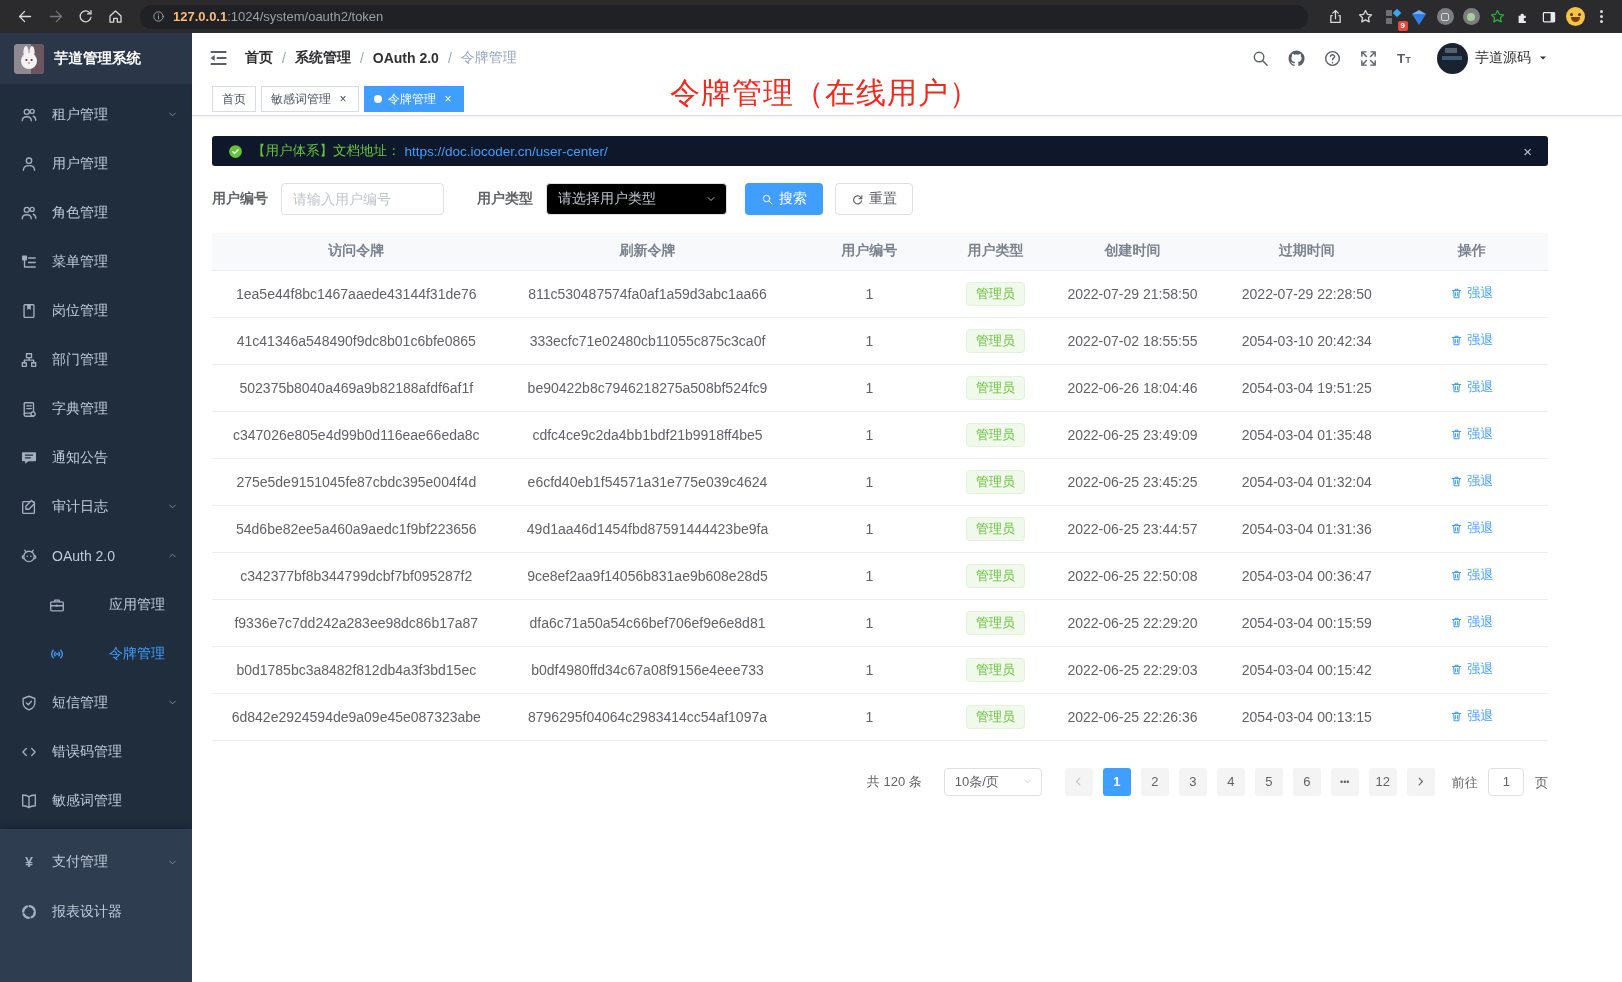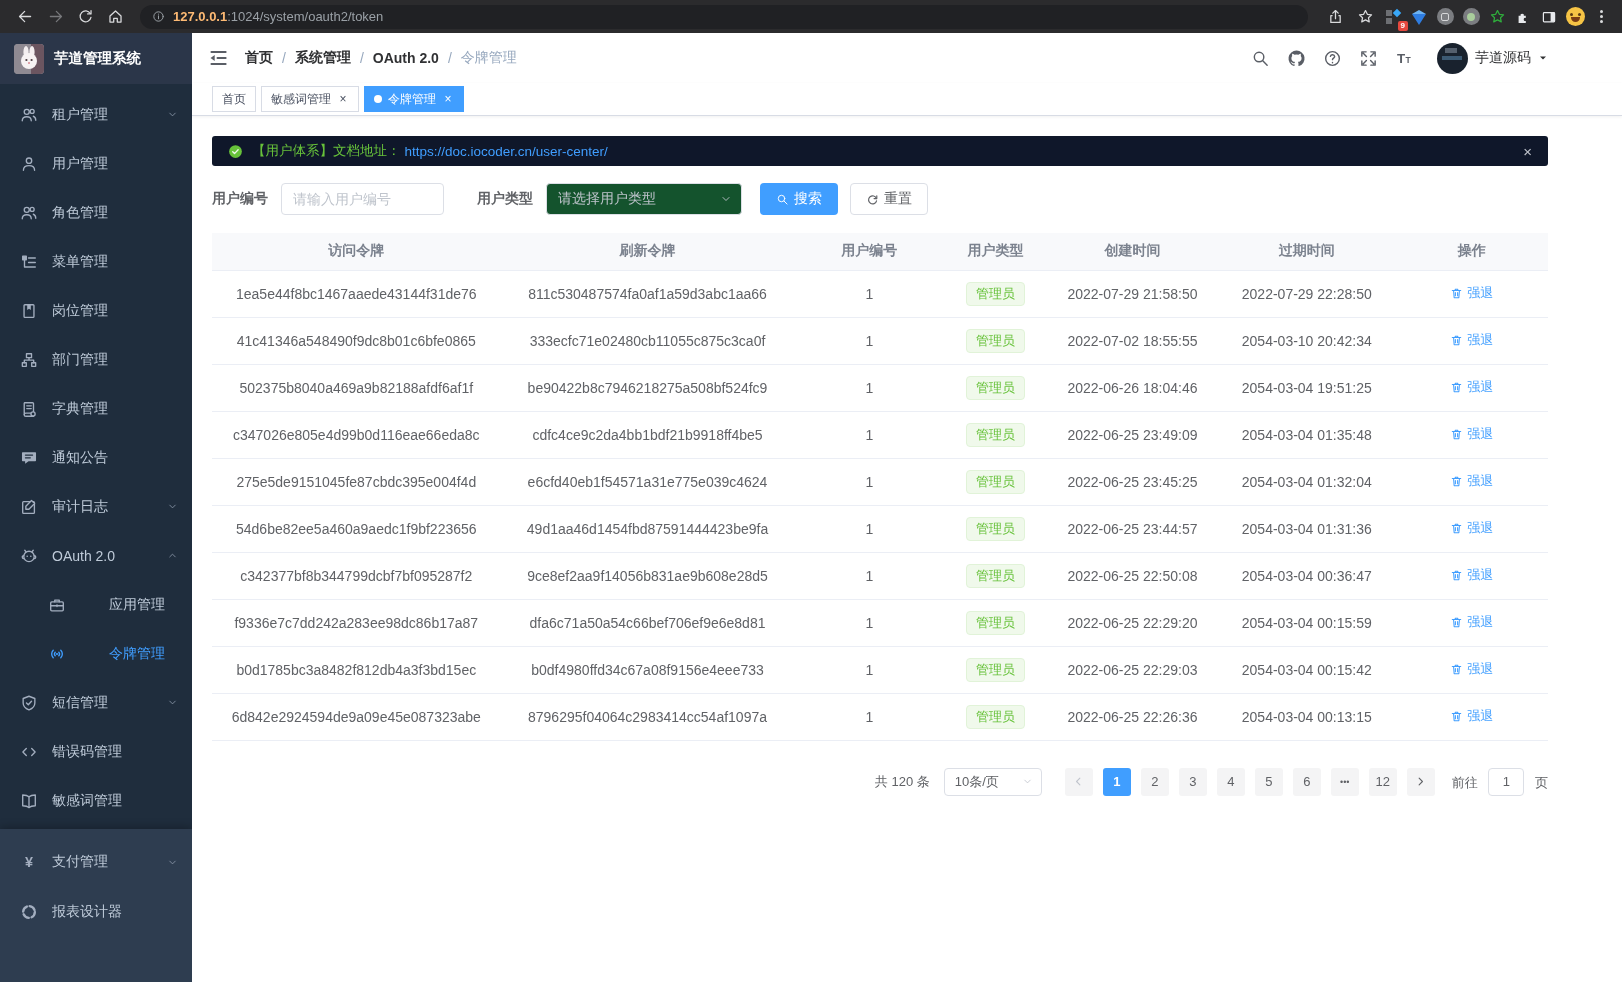--- a/index.html
+++ b/index.html
@@ -105,22 +105,22 @@
   .alert .icn { width:15px; height:15px; margin-right:9px; display:flex; flex:none; }
   .alert .icn svg { width:15px; height:15px; }
   .alert a { color:#409eff; text-decoration:none; margin-left:4px; cursor:pointer; }
   .alert .aclose { margin-left:auto; color:#c0c4cc; font-size:15px; cursor:pointer; line-height:1; }
 
   .filter { display:flex; align-items:center; margin:17px 0 0; font-size:14px; }
   .flabel { font-weight:700; color:#606266; margin-right:13px; white-space:nowrap; }
   .tinput { width:163px; height:32px; border:1px solid #dcdfe6; border-radius:4px; padding:0 11px;
     font-size:14px; color:#606266; outline:none; font-family:inherit; }
   .tinput::placeholder { color:#bfc4cc; }
-  .fsel { width:196px; height:32px; border:1px solid #dcdfe6; border-radius:4px; padding:0 9px 0 11px;
-    display:flex; align-items:center; color:#bfc4cc; font-size:14px; cursor:pointer; background:#14532d; }
+  .fsel { width:181px; height:32px; border:1px solid #dcdfe6; border-radius:4px; padding:0 9px 0 11px;
+    display:flex; align-items:center; color:#bfc4cc; font-size:14px; cursor:pointer; background:#000000; }
   .fsel .sel-caret { margin-left:auto; width:12px; height:12px; color:#c0c4cc; display:flex; }
   .fsel .sel-caret svg { width:12px; height:12px; }
   .gap32 { width:33px; }
   .btn { height:32px; border-radius:4px; font-size:14px; display:inline-flex; align-items:center;
     gap:5px; padding:0 15px; cursor:pointer; border:1px solid transparent; font-family:inherit; }
   .btn svg { width:13px; height:13px; }
   .btn-primary { background:#409eff; color:#fff; margin-left:18px; }
   .btn-plain { background:#fff; color:#606266; border-color:#dcdfe6; margin-left:12px; }
 
   table.grid { width:100%; border-collapse:collapse; margin-top:18px; table-layout:fixed; }
@@ -130,21 +130,21 @@
     border-bottom:1px solid #ebeef5; overflow:hidden; white-space:nowrap; }
   .badge { display:inline-block; padding:2px 9px; font-size:13px; color:#67c23a; background:#f0f9eb;
     border:1px solid #e1f3d8; border-radius:4px; line-height:18px; }
   .act-link { color:#409eff; font-size:13px; display:inline-flex; align-items:center; gap:4px; cursor:pointer; }
   .act-link svg { width:13px; height:13px; }
 
   .pagination { display:flex; justify-content:flex-end; align-items:center; margin-top:27px;
     font-size:13px; color:#606266; }
   .pg-total { margin-right:14px; }
   .pg-size { width:98px; height:28px; border:1px solid #dcdfe6; border-radius:4px; display:flex;
-    align-items:center; padding:0 8px 0 10px; color:#606266; cursor:pointer; margin-right:18px; }
+    align-items:center; padding:0 8px 0 10px; color:#606266; cursor:pointer; margin-right:18px;margin-left:8px; }
   .pg-size .sel-caret { margin-left:auto; width:11px; height:11px; color:#c0c4cc; display:flex; }
   .pg-size .sel-caret svg { width:11px; height:11px; }
   .pg-btn { min-width:28px; height:28px; background:#f4f4f5; border-radius:3px; display:inline-flex;
     align-items:center; justify-content:center; margin:0 5px; cursor:pointer; color:#606266;
     font-size:13px; padding:0 4px; }
   .pg-btn svg { width:11px; height:11px; }
   .pg-btn.disabled { color:#c0c4cc; cursor:default; }
   .pg-btn.active { background:#409eff; color:#fff; font-weight:700; cursor:default; }
   .pg-goto { margin-left:12px; white-space:nowrap; }
   .pg-input { width:36px; height:28px; border:1px solid #dcdfe6; border-radius:4px; text-align:center;
@@ -517,20 +517,21 @@
         </div>
         <div class="tab">
           <span>敏感词管理</span>
           <span class="tclose">×</span>
         </div>
         <div class="tab active">
           <span class="dot"></span>
           <span>令牌管理</span>
           <span class="tclose">×</span>
         </div>
+        <div class="annotation" id="annotation" style="color: rgb(245, 40, 29);">令牌管理（在线用户）</div>
     </div>
 
     <div class="content">
       <div class="alert">
         <span class="icn">
             <svg viewBox="0 0 20 20" fill="none" stroke="currentColor" stroke-width="1.5" stroke-linecap="round" stroke-linejoin="round">
               <circle cx="10" cy="10" r="8.5" fill="#67c23a" stroke="none"></circle>
               <path d="M6.3 10.4l2.4 2.4 4.8-5.2" stroke="#f0f9eb" stroke-width="1.8"></path>
             </svg>
           </span>

